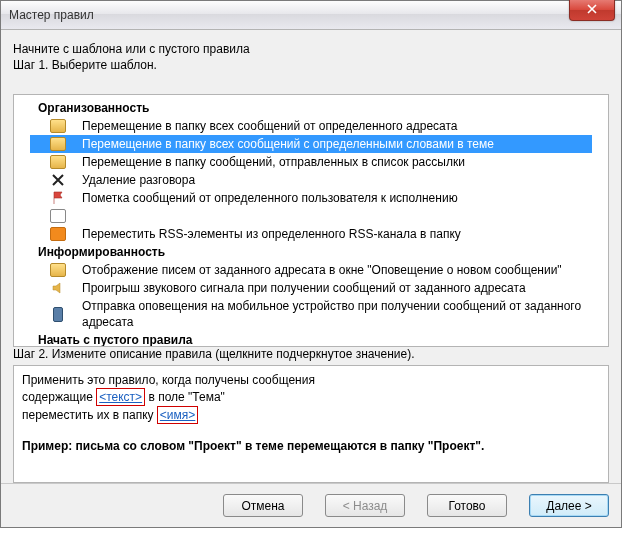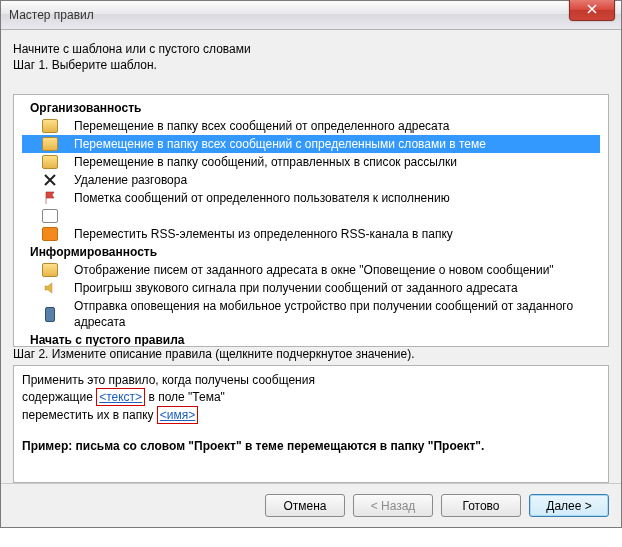--- a/index.html
+++ b/index.html
@@ -5,31 +5,31 @@
   html,body{margin:0;padding:0;font-family:"Segoe UI",Tahoma,sans-serif;font-size:12px;color:#000;background:#fff}
   .window{width:622px;height:528px;border:1px solid #7a7a7a;box-sizing:border-box;display:flex;flex-direction:column;background:#f0f0f0}
   .titlebar{height:28px;background:linear-gradient(#fdfdfd,#e8e8ec 45%,#d9d9de 46%,#e9e9ef);display:flex;align-items:center;padding:0 0 0 8px;border-bottom:1px solid #b3b3b3;position:relative}
   .titlebar .title{font-size:12px;color:#333}
   .close-btn{position:absolute;top:-1px;right:6px;width:44px;height:20px;background:linear-gradient(#e67a72,#d9493d 48%,#c03a2e 52%,#cf4338);border:1px solid #8a2c24;border-top:none;border-radius:0 0 4px 4px;display:flex;align-items:center;justify-content:center;cursor:default;box-shadow:0 0 2px rgba(0,0,0,.3)}
   .close-btn svg{width:10px;height:10px}
   .body{flex:1;padding:12px 12px 0 12px;display:flex;flex-direction:column;overflow:hidden}
   .intro1{margin-bottom:2px}
   .intro2{margin-bottom:22px}
   .panel{border:1px solid #b4b4b4;background:#fff;box-sizing:border-box}
-  .templates{height:270px;overflow:auto;padding:4px 8px}
+  .templates{height:270px;overflow:auto;padding:4px 16px}
   .group-h{font-weight:bold;padding:2px 8px}
   .item{display:flex;align-items:center;gap:16px;padding:1px 8px 1px 20px;line-height:16px;cursor:default}
   .item.selected{background:#3399ff;color:#fff}
   .ico{width:16px;height:16px;flex:0 0 16px;display:flex;align-items:center;justify-content:center}
   .step2{margin:0 0 4px 0}
   .desc{flex:0 0 118px;padding:6px 8px;line-height:16px;overflow:auto}
   .lnk{color:#1a5fc0;text-decoration:underline;cursor:pointer}
   .red-box{border:1px solid #d00000;padding:0 2px;display:inline-block}
   .ex{margin-top:14px;font-weight:bold}
-  .footer{border-top:1px solid #c9c9c9;padding:10px 12px;display:flex;justify-content:flex-end;gap:8px;background:#f0f0f0}
+  .footer{border-top:1px solid #c9c9c9;padding:10px 12px;display:flex;justify-content:flex-end;gap:22px;background:#f0f0f0}
   button.btn{min-width:80px;height:23px;font:12px "Segoe UI",Tahoma,sans-serif;background:linear-gradient(#fafafa,#e6e6e6);border:1px solid #8a8a8a;border-radius:3px;cursor:default;padding:0 10px}
   button.btn:disabled{color:#8c8c8c}
   button.btn.default{border:1px solid #3c7fb1;box-shadow:inset 0 0 0 1px #a7d9f5;background:linear-gradient(#eaf6fd,#d0ecf9)}
   
   .sq{width:14px;height:12px;border-radius:2px}
 </style>
 </head>
 <body>
 
 <div class="window">
@@ -39,21 +39,21 @@
     <div class="close-btn">
       <span>
         <svg viewBox="0 0 10 10">
             <path d="M1 1 L9 9 M9 1 L1 9" stroke="#fff" stroke-width="1.6"></path>
           </svg>
       </span>
     </div>
   </div>
 
   <div class="body">
-    <div class="intro1">Начните с шаблона или с пустого словами</div>
+    <div class="intro1">Начните с шаблона или с пустого правила</div>
     <div class="intro2">Шаг 1. Выберите шаблон.</div>
 
     <div class="panel templates">
       <div class="group-h">Организованность</div>
 
       <div class="item">
         <span class="ico">
             <span class="sq" style="background:linear-gradient(#ffe08a,#e6b54a);border:1px solid #b58a2a"></span>
           </span>
         <span>Перемещение в папку всех сообщений от определенного адресата</span>

